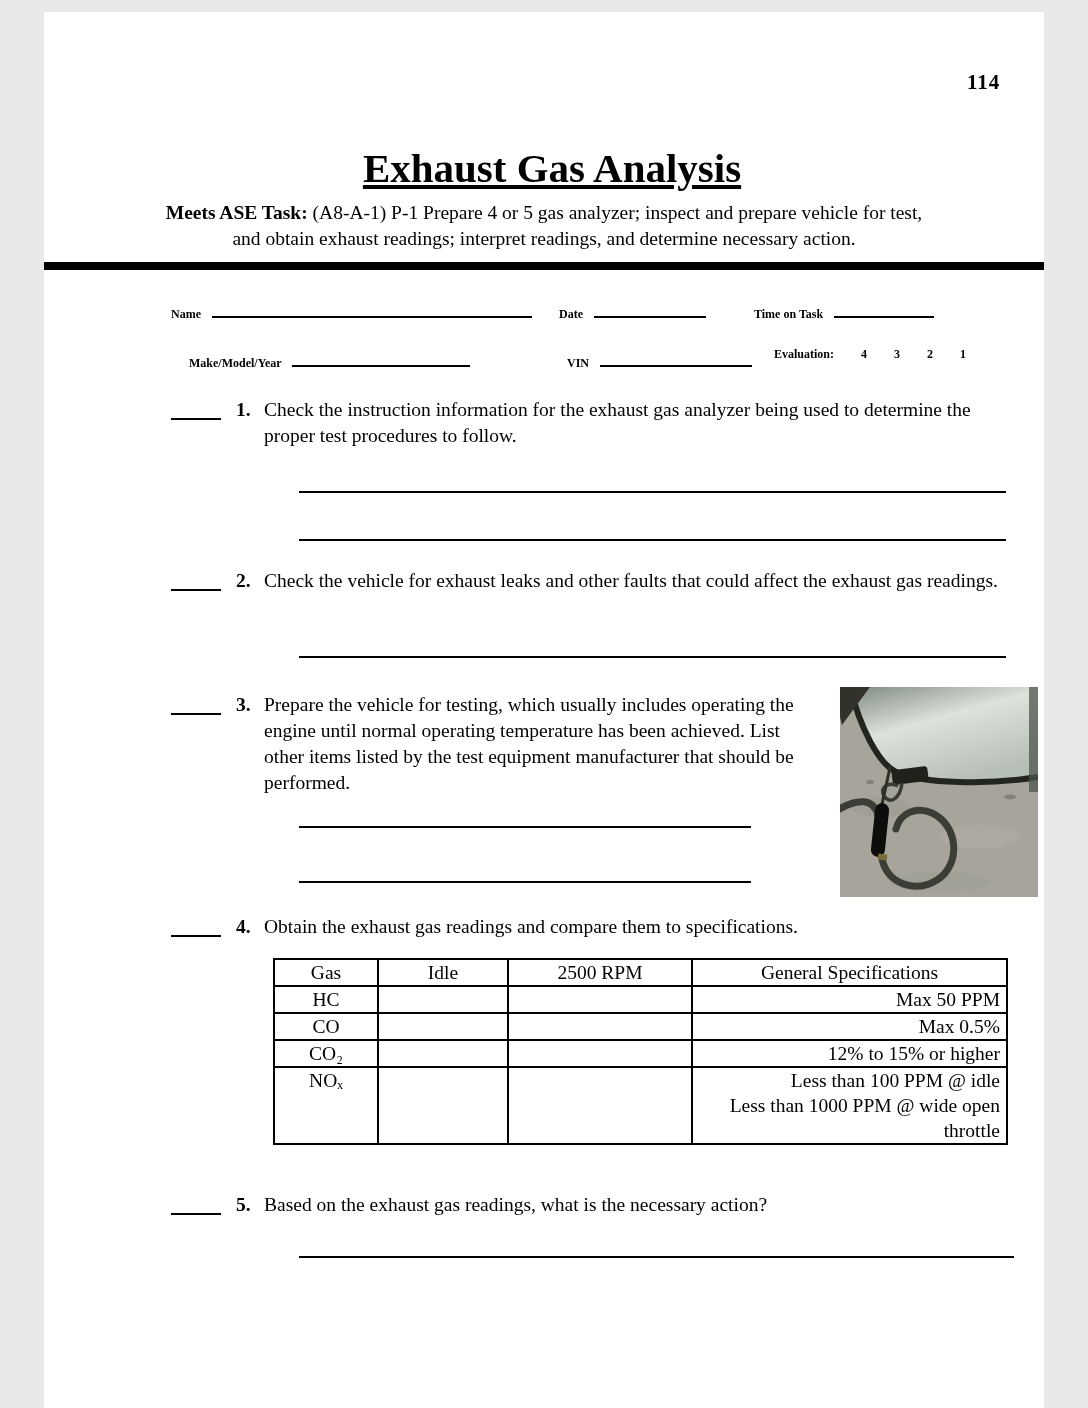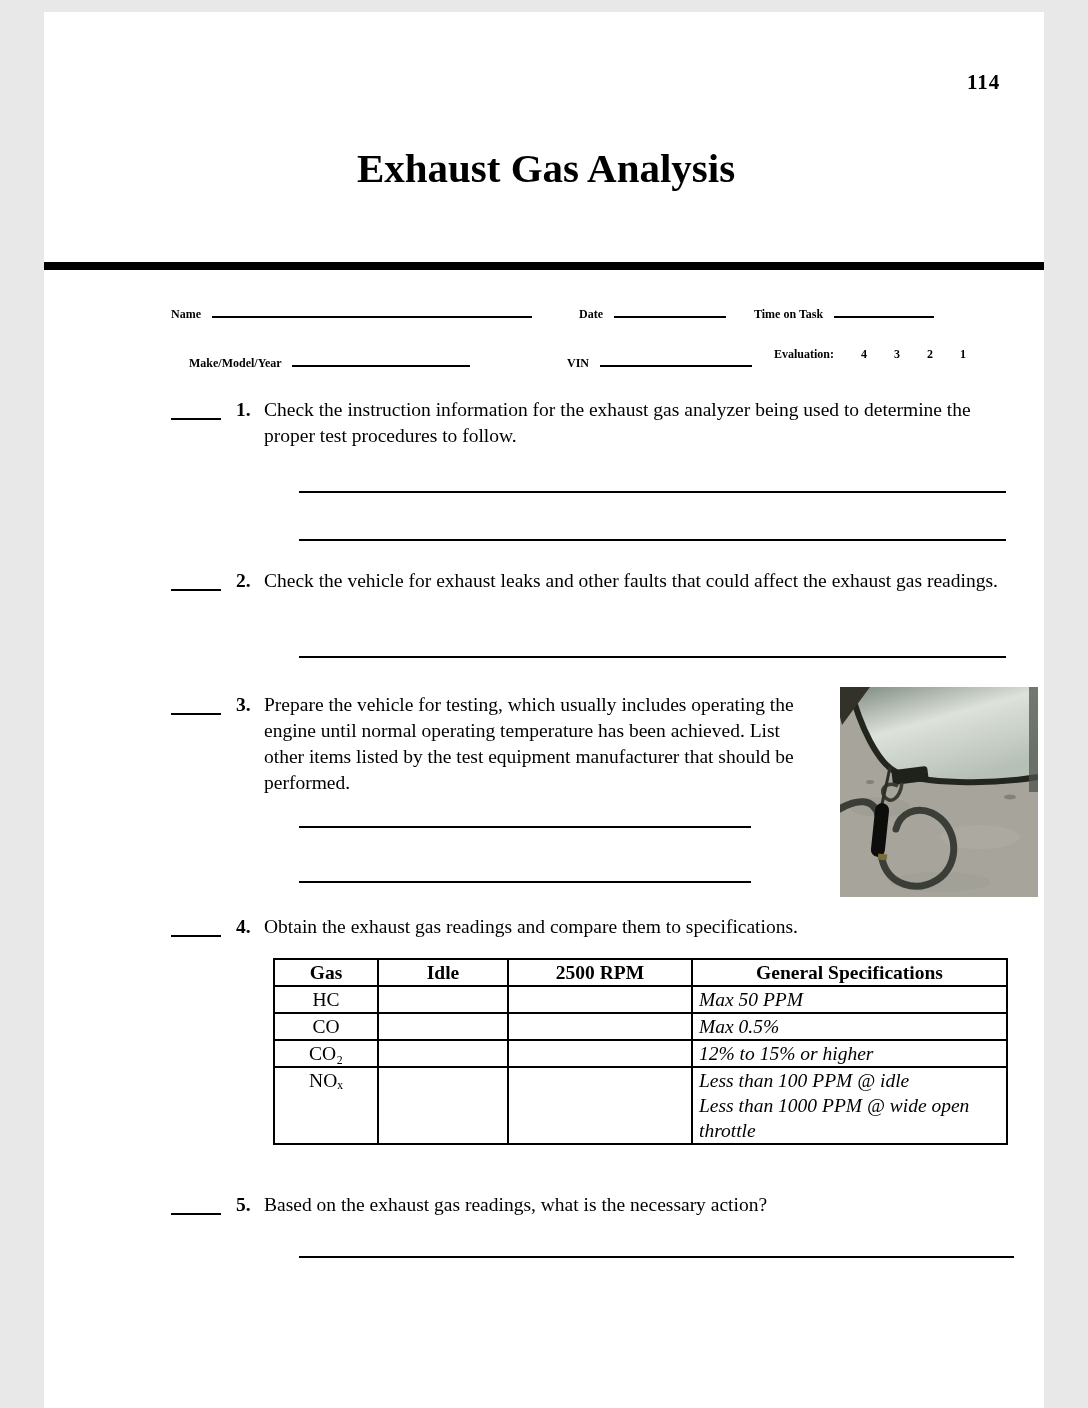--- a/index.html
+++ b/index.html
@@ -11,22 +11,22 @@
     font-family:"Liberation Serif","DejaVu Serif",serif;
     color:#000;
     overflow:hidden;
   }
   .b{font-weight:bold;}
   .page-number{
     position:absolute;top:58px;left:923px;
     font-size:21px;font-weight:bold;letter-spacing:1px;
   }
   .title{
-    position:absolute;top:132px;left:2px;width:100%;
-    text-align:center;font-size:41px;font-weight:bold;
+    position:absolute;top:132px;left:8px;width:100%;
+    text-align:center;font-size:41px;font-weight:bold;text-decoration:underline;
   }
   .ase{
     position:absolute;top:188px;left:0;width:100%;
     text-align:center;font-size:19.5px;line-height:26px;
   }
   .divider{
     position:absolute;top:250px;left:0;width:1088px;height:8px;background:#000;
   }
   .ffield{position:absolute;font-size:12px;font-weight:bold;white-space:nowrap;}
   .blank{
@@ -50,42 +50,47 @@
   .photo{position:absolute;left:796px;top:675px;width:198px;height:210px;}
   
   .gas-table{
     position:absolute;left:229px;top:946px;
     border-collapse:collapse;table-layout:fixed;
     font-size:19.5px;line-height:25px;
   }
   .gas-table td,.gas-table th{
     border:2px solid #000;padding:0 6px;vertical-align:top;
   }
-  .gas-table th{font-weight:bold;text-align:center;height:25px;}
+  .gas-table th{font-weight:normal;text-align:center;height:25px;}
   .cell-gas{text-align:center;height:24px;}
   .cell-empty{height:24px;}
-  .cell-spec{text-align:left;white-space:pre-line;font-style:italic;}
+  .cell-spec{text-align:right;white-space:pre-line;}
 </style>
 </head>
 <body>
 
 <div class="page">
 
   <div class="page-number">114</div>
 
   <div class="title">Exhaust Gas Analysis</div>
 
+  <div class="ase">
+    <span class="b">Meets ASE Task:</span>
+    <span>(A8-A-1) P-1  Prepare 4 or 5 gas analyzer; inspect and prepare vehicle for test,</span><br>
+    <span>and obtain exhaust readings; interpret readings, and determine necessary action.</span>
+  </div>
 
   <div class="divider"></div>
 
   <div class="ffield" style="top:286px;left:127px;">
     <span>Name</span>
     <span class="blank" style="width:320px;"></span>
   </div>
-  <div class="ffield" style="top:286px;left:535px;">
+  <div class="ffield" style="top:286px;left:515px;">
     <span>Date</span>
     <span class="blank" style="width:112px;"></span>
   </div>
   <div class="ffield" style="top:286px;left:710px;">
     <span>Time on Task</span>
     <span class="blank" style="width:100px;"></span>
   </div>
 
   <div class="ffield" style="top:335px;left:145px;">
     <span>Make/Model/Year</span>

